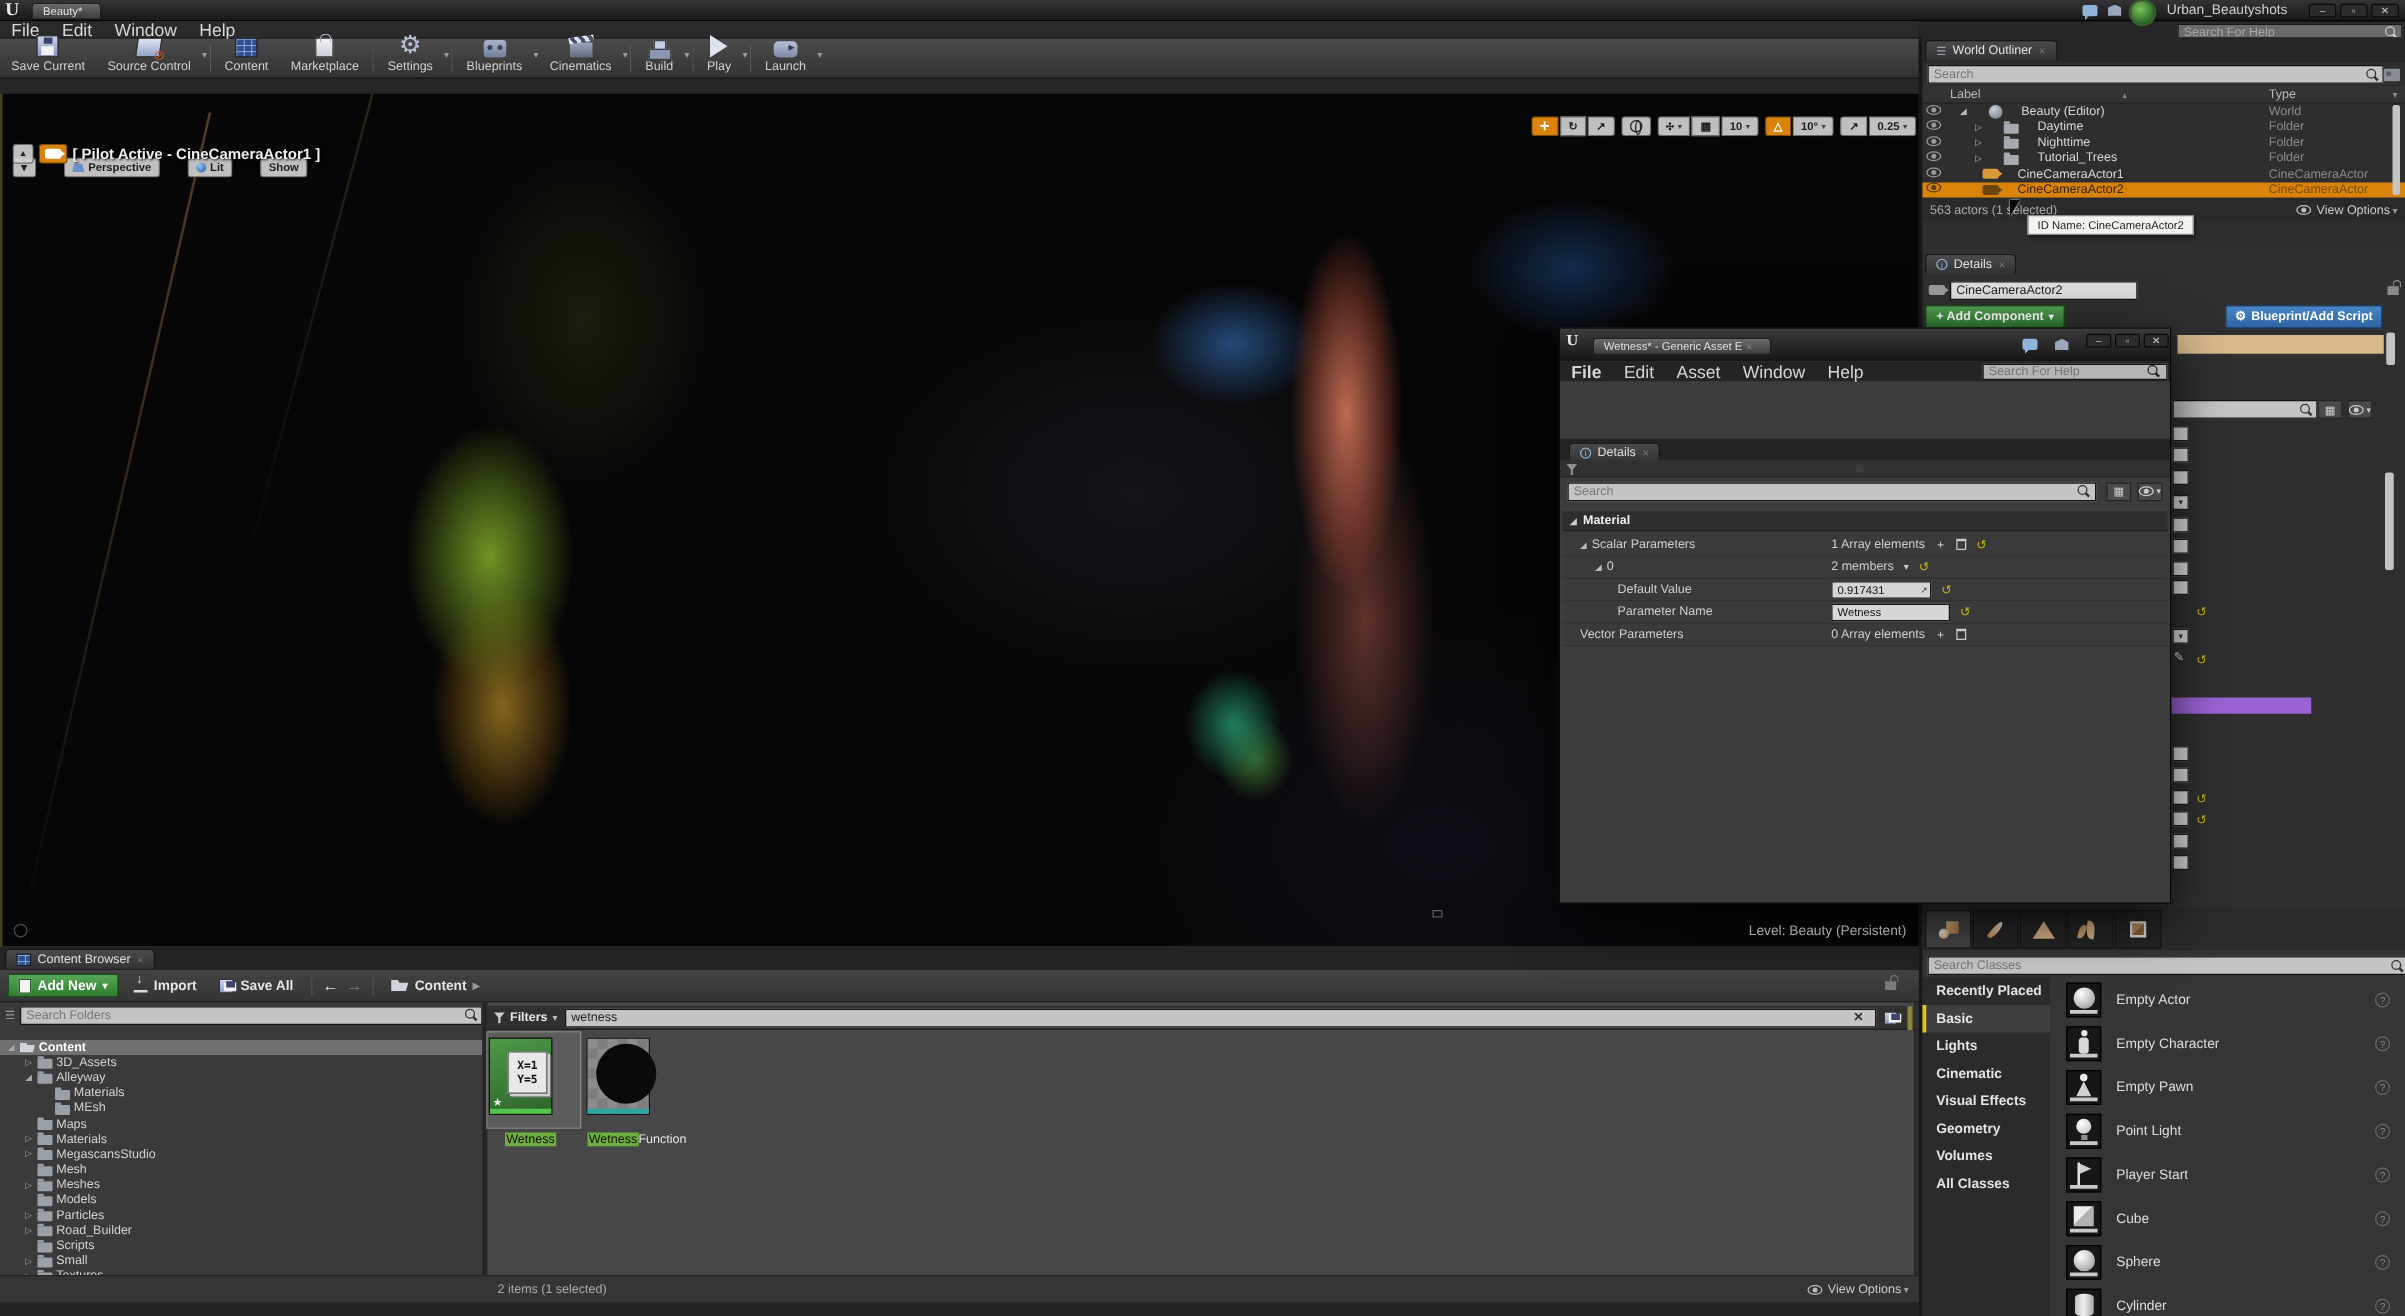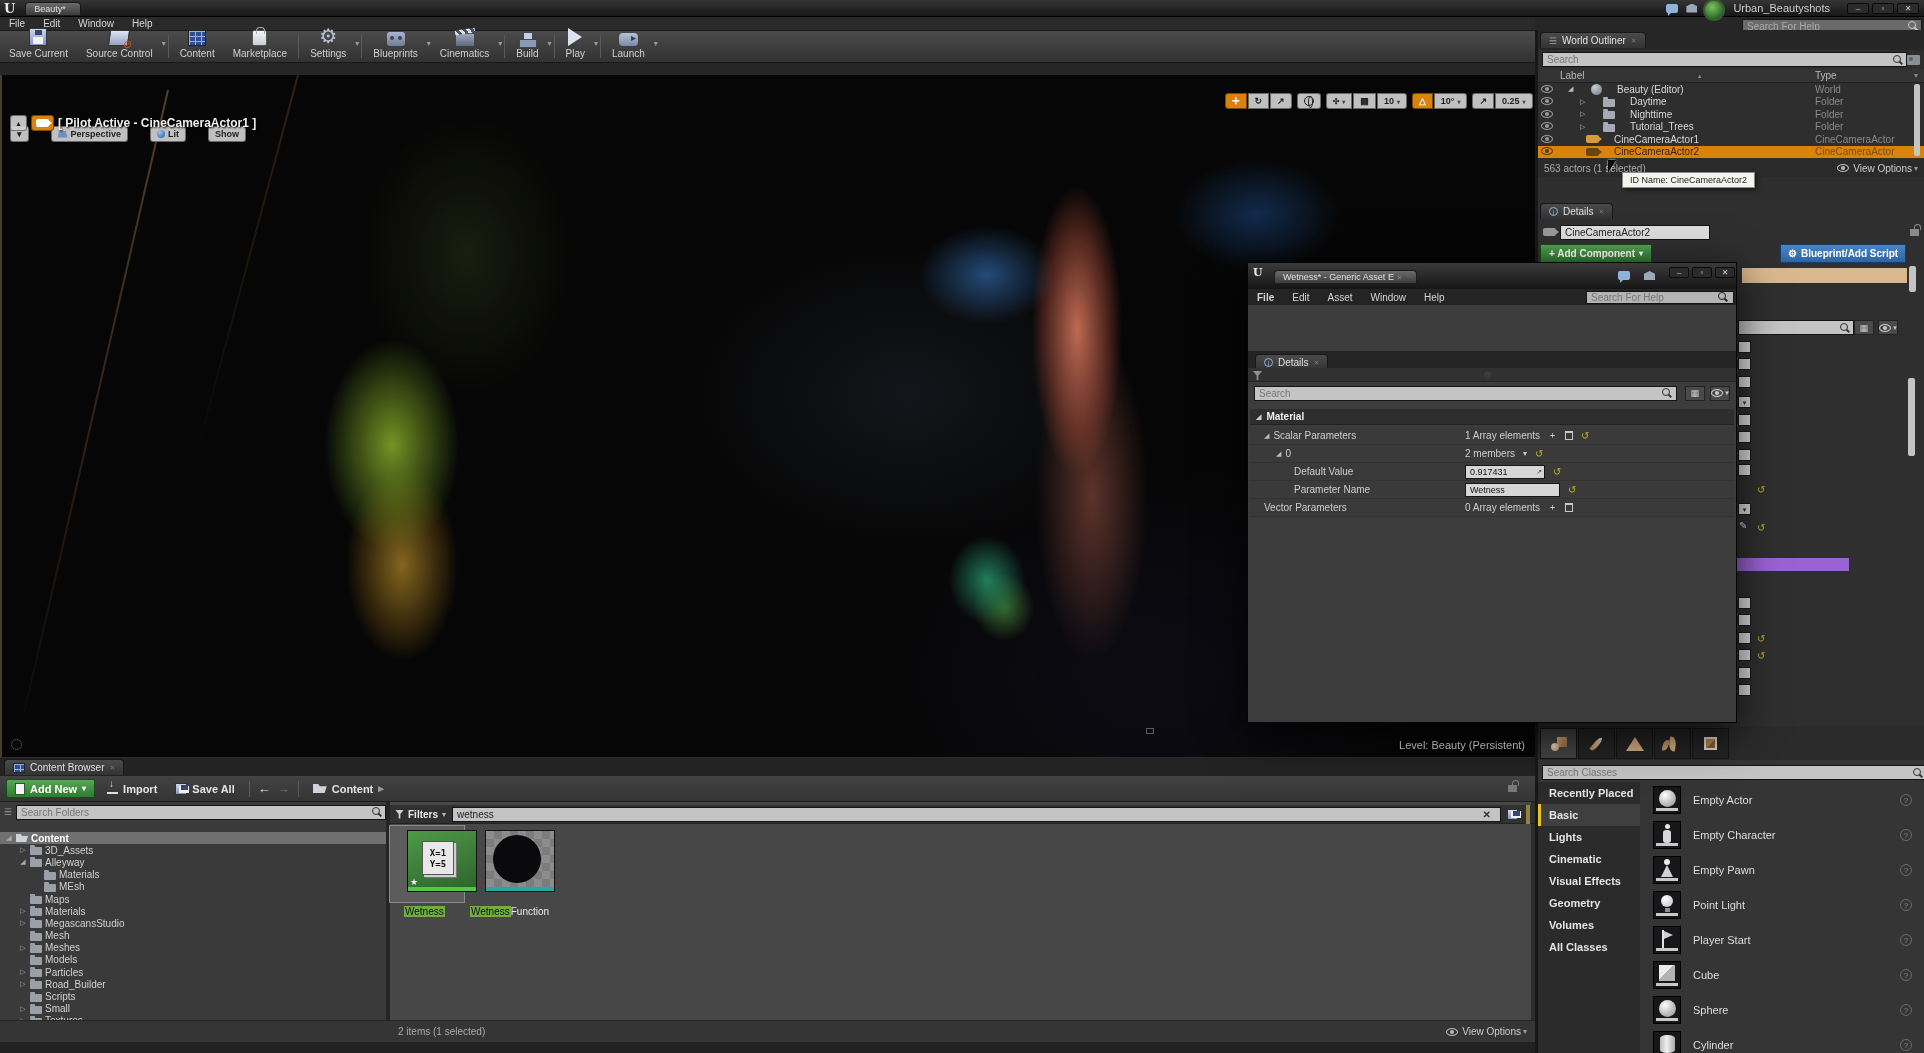--- a/index.html
+++ b/index.html
@@ -69,21 +69,21 @@
     font-size:8px; line-height:9px; text-align:center; border-radius:2px; margin-left:3px;}
   .bubble{ width:12px; height:9px; background:#8fb3d9; border-radius:2px; position:relative;}
   .bubble::after{content:""; position:absolute; left:2px; bottom:-3px; border-top:3px solid #8fb3d9;
     border-right:3px solid transparent;}
   .boxicon{ width:11px; height:9px; background:#9aa8bc; clip-path:polygon(50% 0,100% 30%,100% 100%,0 100%,0 30%);}
   .avatar{ width:22px; height:22px; border-radius:50%;
     background:radial-gradient(circle at 40% 35%, #7cc25e, #2e6b2a 70%, #17311a); border:2px solid #3b5c33;}
 
   
   #menubar{ left:0; top:17px; width:1535px; height:14px; background:#2a2a2a; border-bottom:1px solid #1a1a1a;}
-  .menu-item{ color:#d6d6d6; font-size:10px; padding:13px 9px; }
+  .menu-item{ color:#d6d6d6; font-size:14px; padding:13px 9px; }
 
   
   #toolbar{ left:0; top:31px; width:1535px; height:32px;
     background:linear-gradient(#4b4b4b,#323232); border-bottom:1px solid #191919; display:flex; align-items:stretch;}
   .tbtn{ display:flex; flex-direction:column; align-items:center; justify-content:flex-end;
     color:#d0d0d0; font-size:10px; padding:2px 9px 3px; gap:2px;}
   .tbtn .ic{ height:24px; display:flex; align-items:center; }
   .tsep{ width:1px; background:#202020; border-right:1px solid #5a5a5a; margin:4px 2px;}
   .tcaret{ color:#9a9a9a; font-size:8px; align-self:flex-end; padding-bottom:14px;}
   .ic-source{ width:20px; height:16px; background:linear-gradient(#dfe6f2,#93a3c6); border:1px solid #333;
@@ -247,21 +247,21 @@
   .i-import::before{content:"↓"; position:absolute; left:2px; top:-5px; font-size:10px; font-weight:bold;}
   .openfolder{ width:14px; height:9px; background:#cfd3da; clip-path:polygon(0 0,40% 0,50% 25%,100% 25%,85% 100%,0 100%);}
   .tree-row{ display:flex; align-items:center; height:12.2px; font-size:10px; color:#d2d2d2; gap:3px;}
   .tree-row.sel{ background:#707070; color:#fff;}
   .tree-row .exp{ font-size:7px; color:#aaa; width:8px; text-align:center;}
   .filters-row{ position:absolute; left:390px; top:47px; width:1145px; height:19px; background:#303030;
     display:flex; align-items:center; gap:6px; padding:0 5px; border-bottom:1px solid #222;}
   .funnel{ width:9px; height:9px; background:#cfcfcf; clip-path:polygon(0 0,100% 0,60% 50%,60% 100%,40% 100%,40% 50%);}
   .tile-outer{ position:absolute; width:74px; height:76px; }
   .tile-outer.sel{ background:#5c5c5c; outline:1px solid #8a8a8a;}
-  .tile{ position:absolute; left:17px; top:4px; width:70px; height:62px; border:1px solid #111;}
+  .tile{ position:absolute; left:1px; top:4px; width:51px; height:62px; border:1px solid #111;}
   .tile-green{ background:linear-gradient(160deg,#4e9a48,#2c6329); }
   .tile-gray{ background-color:#8c8c8c;
     background-image:linear-gradient(45deg,#7c7c7c 25%,transparent 25%,transparent 75%,#7c7c7c 75%),
       linear-gradient(45deg,#7c7c7c 25%,transparent 25%,transparent 75%,#7c7c7c 75%);
     background-size:16px 16px; background-position:0 0,8px 8px;}
   .tile-bar{ position:absolute; left:0; right:0; bottom:0; height:4px;}
   .xy-badge{ position:absolute; left:14px; top:10px; width:32px; height:34px; background:#e8e8e8;
     border:1px solid #555; box-shadow:2px 2px 0 #cfcfcf, 3px 3px 0 #777;
     font-family:"DejaVu Sans Mono", monospace; font-size:9px; font-weight:bold; color:#111;
     display:flex; flex-direction:column; align-items:center; justify-content:center; gap:1px;}

